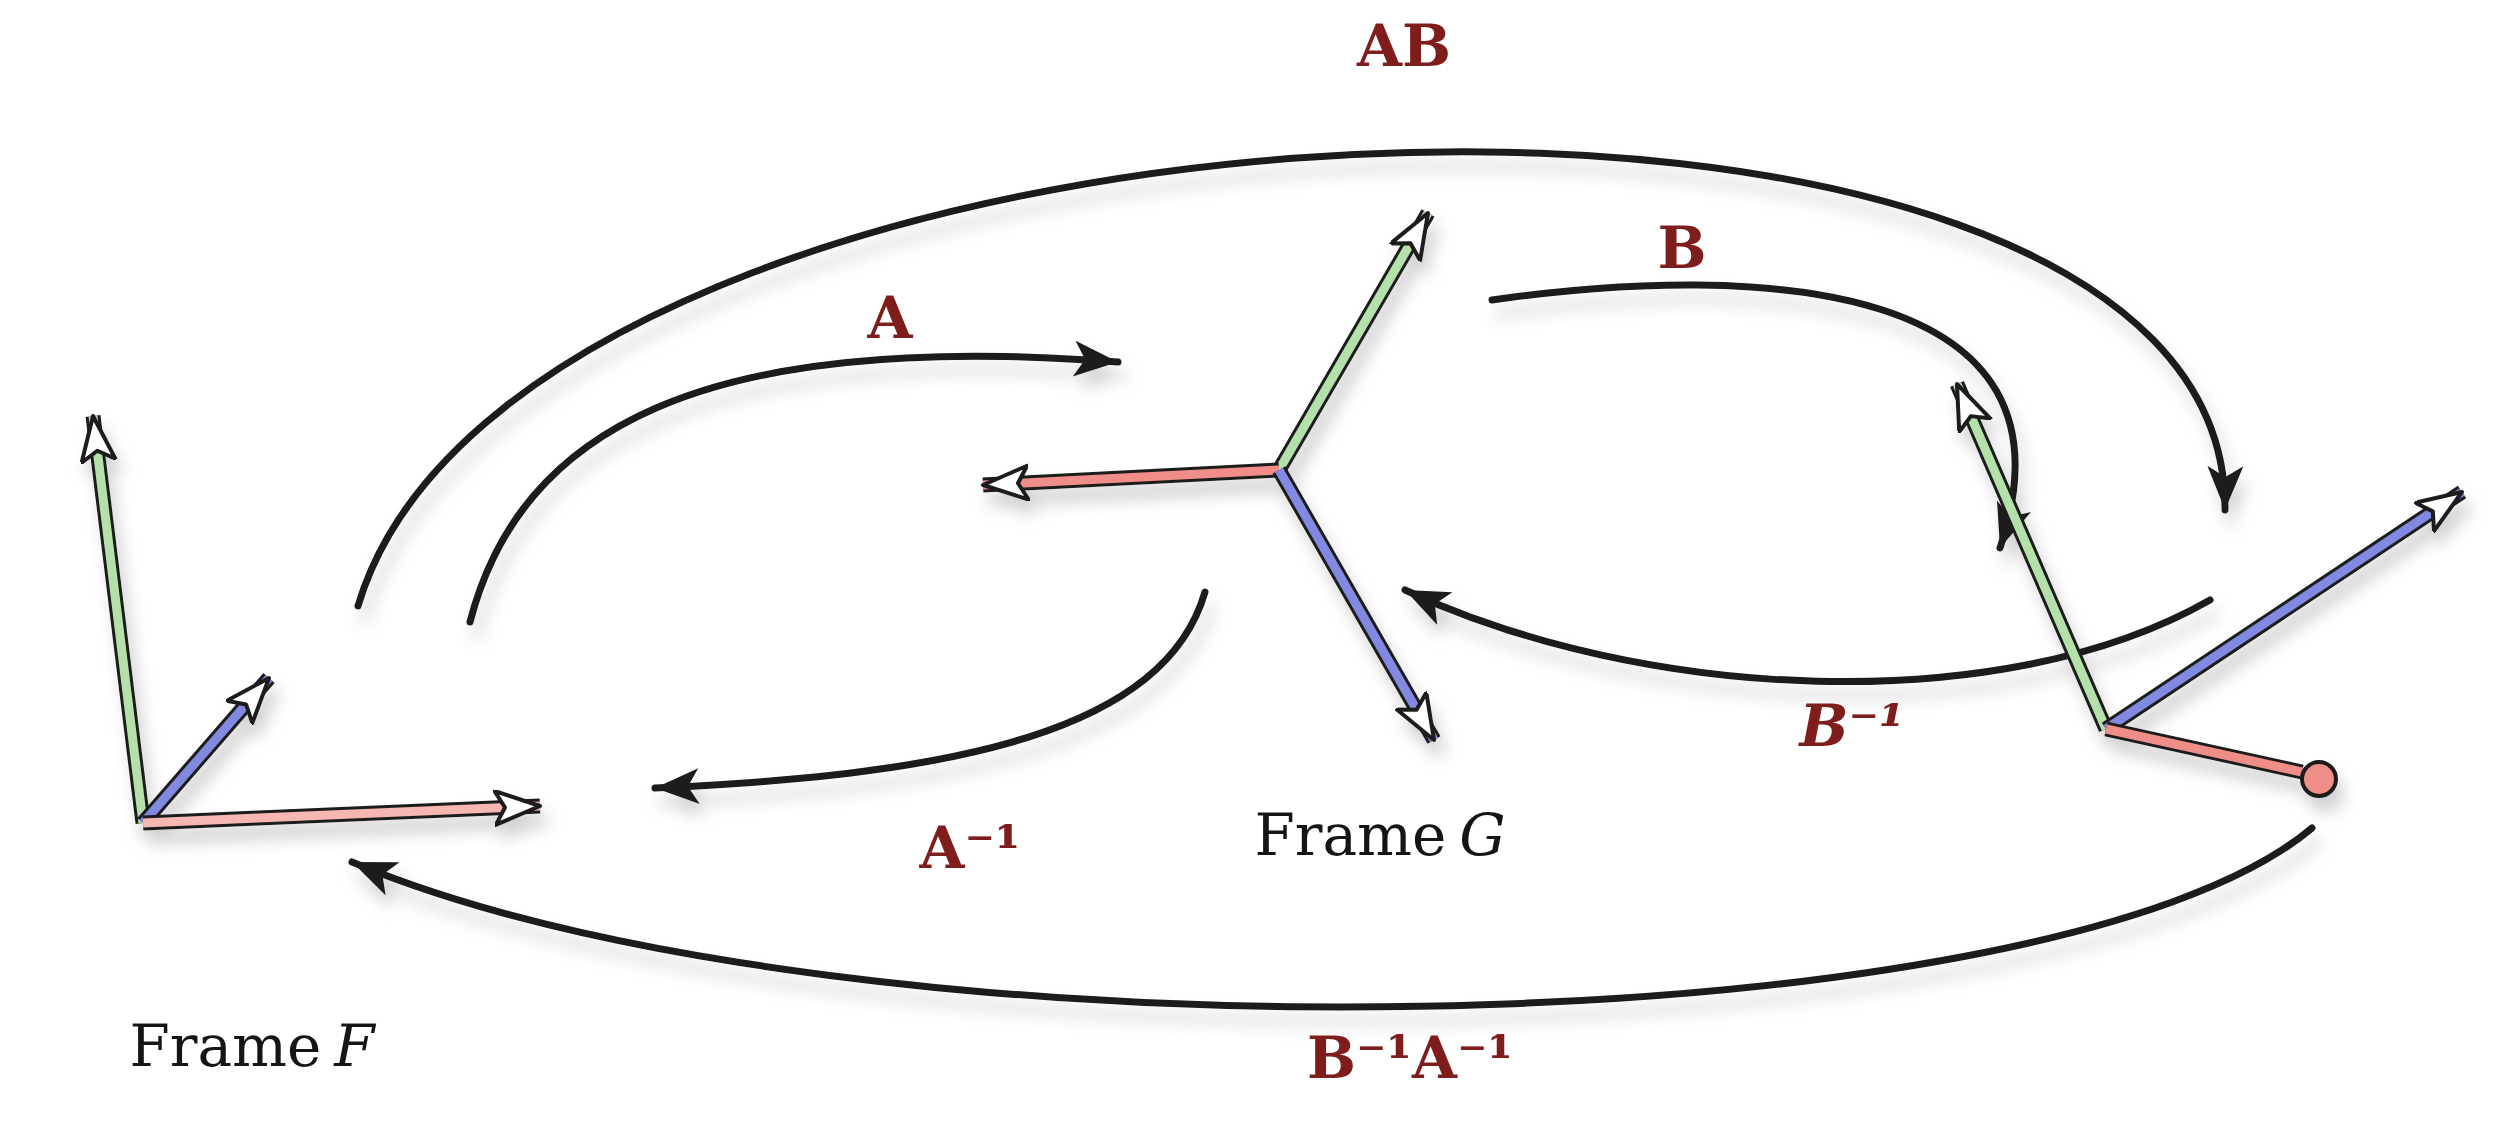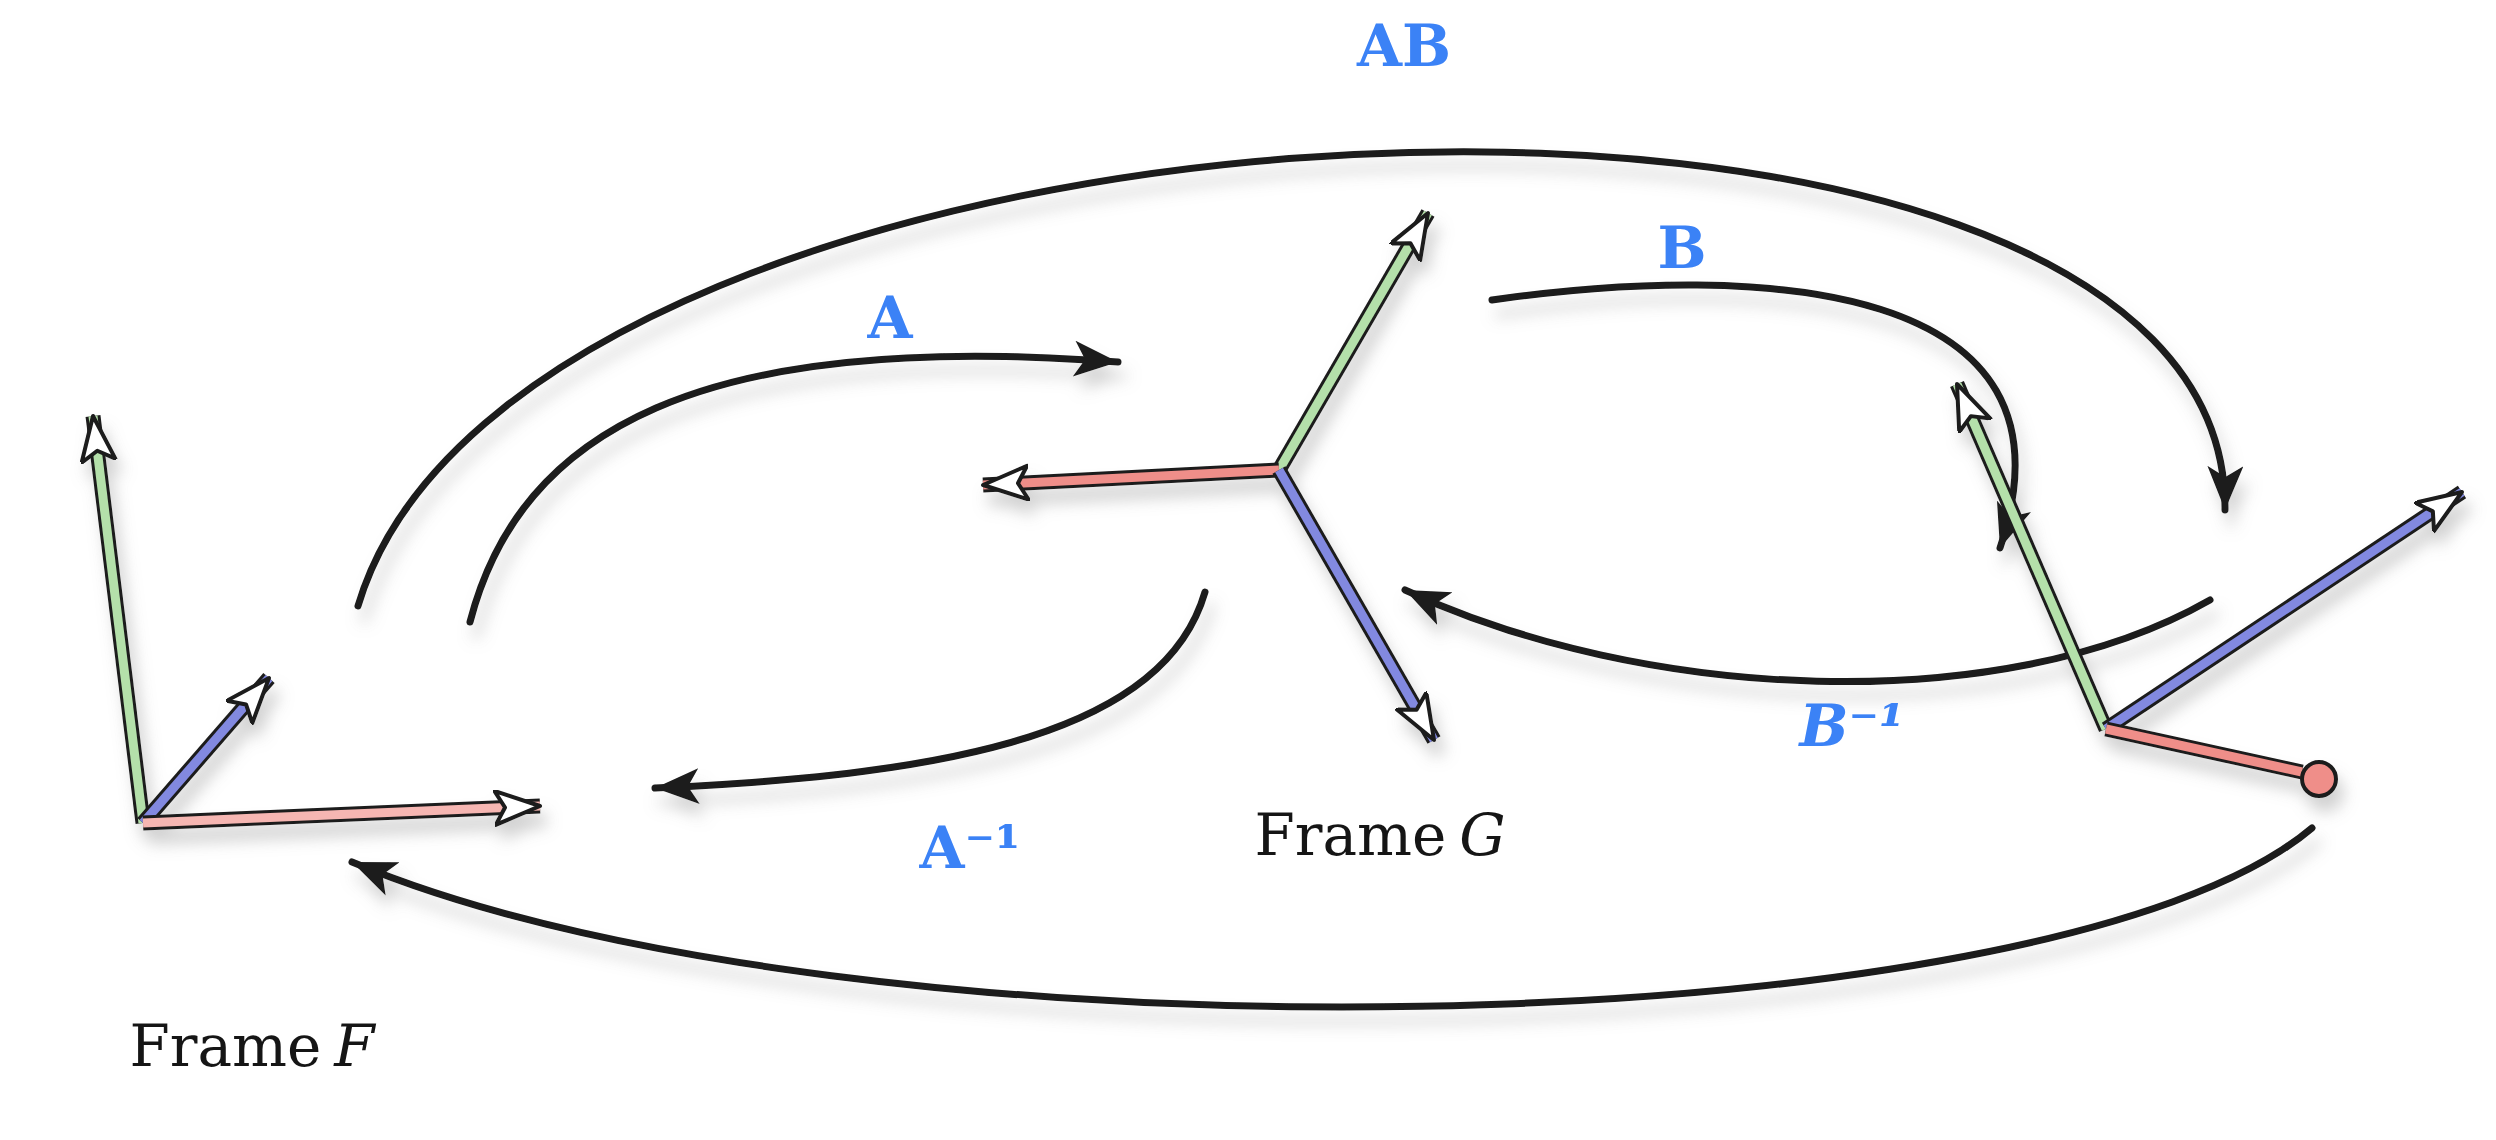--- a/index.html
+++ b/index.html
@@ -23,21 +23,21 @@
   .lbl {
     position: absolute;
     transform: translate(-50%, -50%);
     white-space: nowrap;
     user-select: none;
   }
   .math {
     font-family: "DejaVu Serif", serif;
     font-weight: 700;
     font-size: 58px;
-    color: #3b82f6;
+    color: #7f1d1d;
   }
   .frame-label {
     font-family: "DejaVu Serif", serif;
     font-weight: 400;
     font-size: 58px;
     color: #151515;
   }
   .frame-label .letter {
     font-style: italic;
     margin-left: 0.22em;
@@ -119,20 +119,21 @@
       </g>
 
     </g>
   </svg>
 
   <div class="lbl math" style="left:1404px; top:46px;">AB</div>
   <div class="lbl math" style="left:890px;  top:318px;">A</div>
   <div class="lbl math" style="left:1682px; top:248px;">B</div>
   <div class="lbl math" style="left:970px;  top:848px;">A⁻¹</div>
   <div class="lbl math" style="left:1852px; top:726px;font-style:italic;">B⁻¹</div>
+  <div class="lbl math" style="left:1410px; top:1058px;">B⁻¹A⁻¹</div>
 
   <div class="lbl frame-label" style="left:1380px; top:835px;">
     <span>Frame</span><span class="letter">G</span>
   </div>
   <div class="lbl frame-label" style="left:252px; top:1046px;">
     <span>Frame</span><span class="letter">F</span>
   </div>
 
 </div>
 

